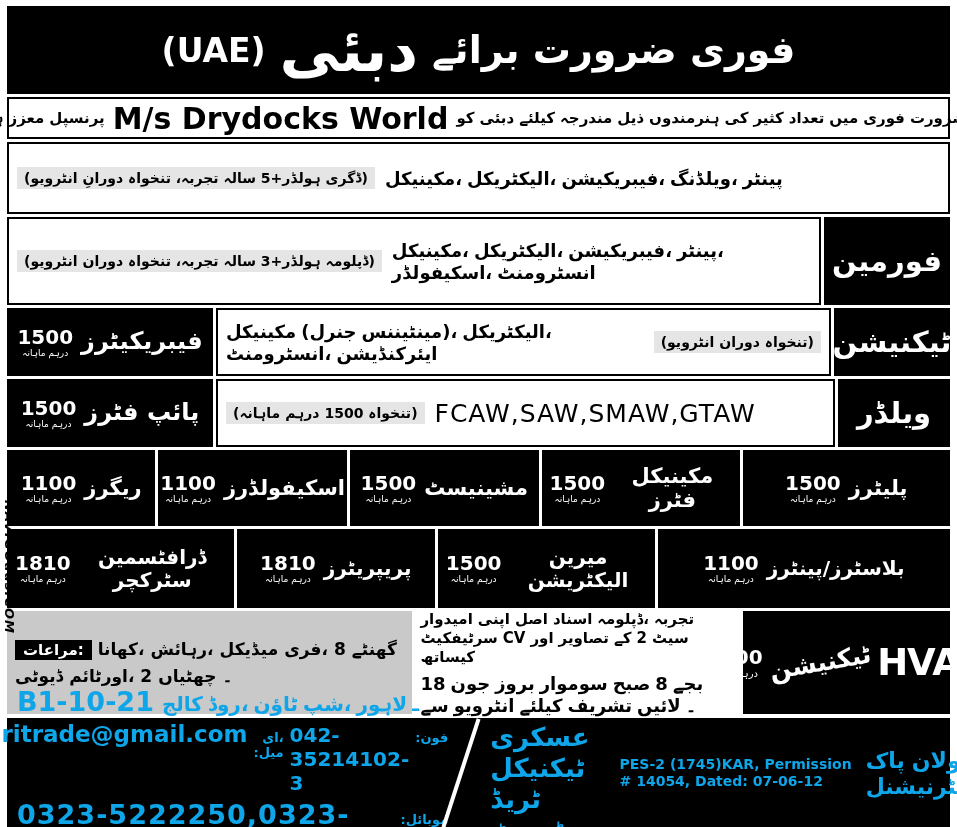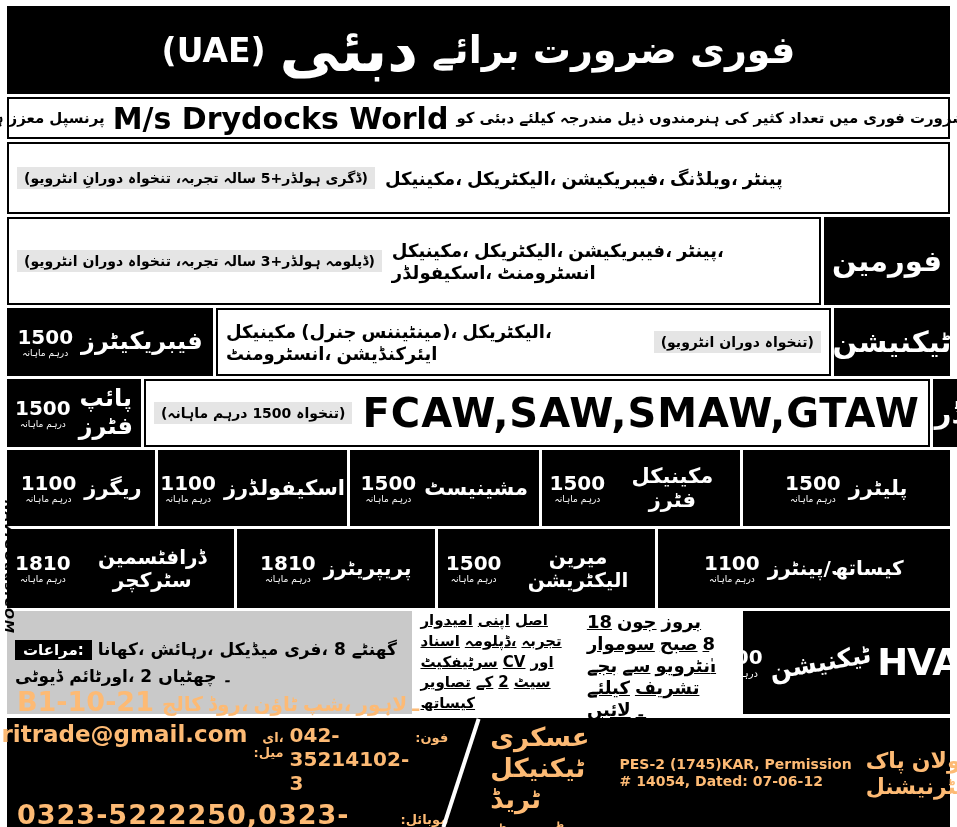--- a/index.html
+++ b/index.html
@@ -33,21 +33,21 @@
   .trow .content{flex:1;border:2px solid #000;background:#fff;display:flex;align-items:center;
     gap:10px;padding:4px 8px;}
   .trow .label{background:#000;color:#fff;display:flex;align-items:center;justify-content:center;
     font-size:29px;font-weight:bold;border:2px solid #000;}
   .r1{height:72px;} .r1 .label{width:168px;}
   .r2{height:88px;} .r2 .label{width:126px;}
   .r3{height:68px;} .r3 .label{width:116px;}
   .r4{height:68px;} .r4 .label{width:112px;}
   .note{background:#e5e5e5;font-size:14px;font-weight:bold;padding:3px 7px;white-space:nowrap;}
   .trades{font-size:18px;font-weight:bold;flex:1;}
-  .fcaw{font-size:40px;font-weight:bold;letter-spacing:1px;direction:ltr;}
+  .fcaw{font-size:25px;font-weight:normal;letter-spacing:1px;direction:ltr;}
 
   
   .job{background:#000;color:#fff;border:2px solid #000;display:flex;direction:rtl;align-items:center;
     justify-content:center;gap:8px;padding:2px 6px;}
   .job .jt{font-size:21px;font-weight:bold;text-align:center;line-height:1.15;}
   .job .jn{display:flex;flex-direction:column;align-items:center;line-height:1;}
   .job .jn b{font-size:20px;} .job .jn i{font-size:9px;font-style:normal;margin-top:2px;}
   .sidebox{width:206px;} .sidebox .jt{font-size:24px;}
 
   .grid{display:flex;flex-direction:row-reverse;margin-top:3px;gap:3px;}
@@ -57,32 +57,32 @@
   .g5 .job:nth-child(5){flex:1;}
   .g6 .job:nth-child(1){width:31%;} .g6 .job:nth-child(2){width:23%;}
   .g6 .job:nth-child(3){width:21%;} .g6 .job:nth-child(4){flex:1;}
   .g6 .job .jt{font-size:20px;}
 
   
   .r7{display:flex;margin-top:3px;height:103px;gap:4px;}
   .benefits{width:43%;background:#c9c9c9;padding:6px 8px;display:flex;align-items:center;}
   .benefits .words{font-size:17px;font-weight:bold;column-gap:6px;row-gap:6px;}
   .chip{background:#000;color:#fff;padding:1px 8px;font-size:15px;}
-  .instructions{flex:1;display:flex;flex-direction:row;justify-content:center;gap:7px;padding:0 4px;text-decoration:underline;}
+  .instructions{flex:1;display:flex;flex-direction:column;justify-content:center;gap:7px;padding:0 4px;}
   .instructions .l1{font-size:15px;font-weight:bold;}
   .instructions .l2{font-size:18px;font-weight:bold;align-items:flex-end;}
   .hvac{width:207px;background:#000;color:#fff;border:2px solid #000;display:flex;align-items:center;
     justify-content:center;gap:6px;padding:4px;}
   .hvac .jn{display:flex;flex-direction:column;align-items:flex-start;line-height:1;}
   .hvac .jn b{font-size:20px;} .hvac .jn i{font-size:10px;font-style:normal;margin-top:2px;}
   .hvac .ht{font-size:25px;font-weight:bold;transform:rotate(-10deg);}
   .hvac .hl{font-size:37px;font-weight:bold;letter-spacing:-1px;}
 
   
-  .footer{position:relative;margin-top:4px;height:110px;background:#000;color:#fdba74;display:flex;}
+  .footer{position:relative;margin-top:4px;height:110px;background:#000;color:#0ea5e9;display:flex;}
   .f-left{width:47%;display:flex;flex-direction:column;justify-content:center;gap:4px;padding:4px 2px 4px 10px;}
   .f-line1{display:flex;align-items:baseline;gap:8px;direction:ltr;}
   .f-line1 .anum{font-size:27px;font-weight:bold;}
   .f-line1 .words{font-size:20px;font-weight:bold;}
   .f-line2,.f-line3{display:flex;direction:rtl;align-items:baseline;gap:6px;}
   .f-lab{font-size:13px;font-weight:bold;}
   .f-phone{font-size:20px;font-weight:bold;direction:ltr;}
   .f-email{font-size:23px;font-weight:bold;direction:ltr;}
   .f-mob{font-size:27px;font-weight:bold;direction:ltr;letter-spacing:1px;}
   .slash{position:absolute;left:452px;top:-2px;width:4px;height:114px;background:#fff;transform:rotate(18deg);}
@@ -227,21 +227,21 @@
       <span class="jt">ریگرز</span>
       <span class="jn">
           <b>1100</b>
           <i>درہم ماہانہ</i>
         </span>
     </div>
   </div>
 
   <div class="grid g6">
     <div class="job">
-      <span class="jt">کیساتھ/پینٹرز</span>
+      <span class="jt">بلاسٹرز/پینٹرز</span>
       <span class="jn">
           <b>1100</b>
           <i>درہم ماہانہ</i>
         </span>
     </div>
     <div class="job">
       <span class="jt">میرین الیکٹریشن</span>
       <span class="jn">
           <b>1500</b>
           <i>درہم ماہانہ</i>

